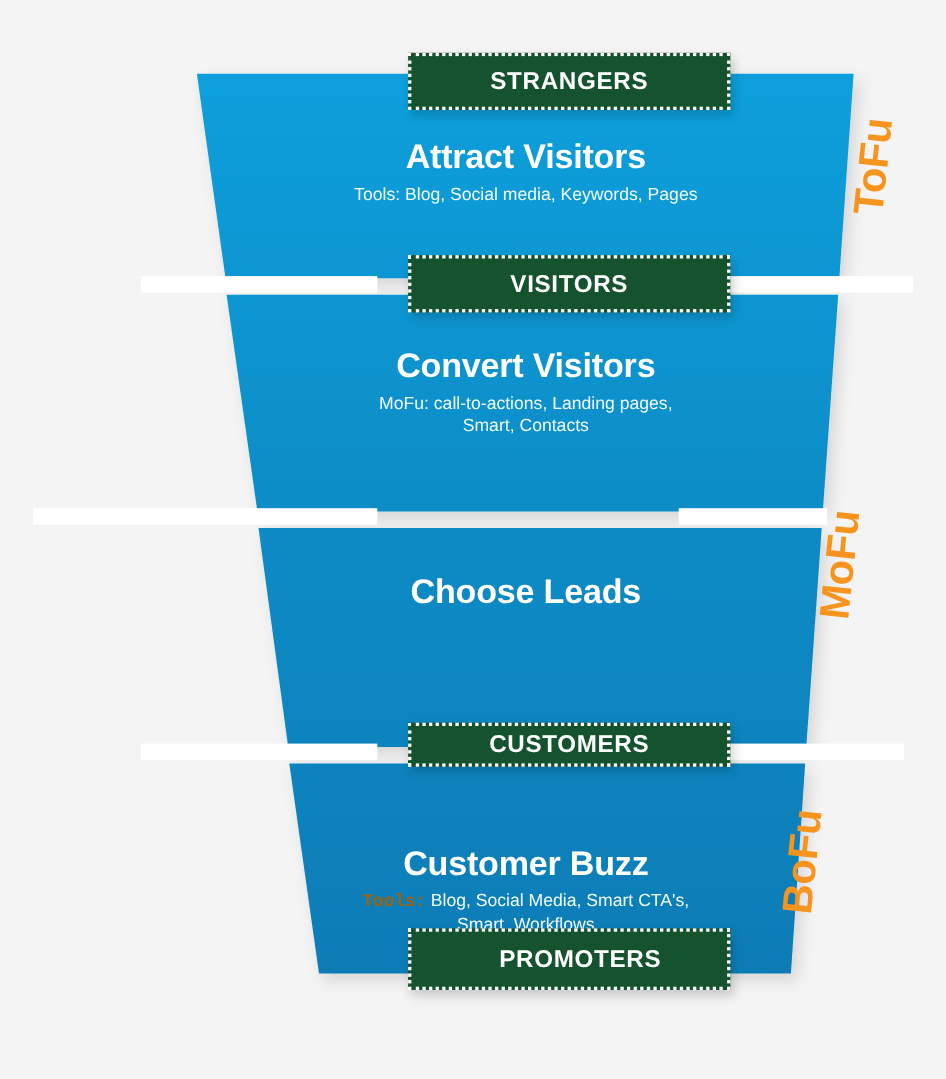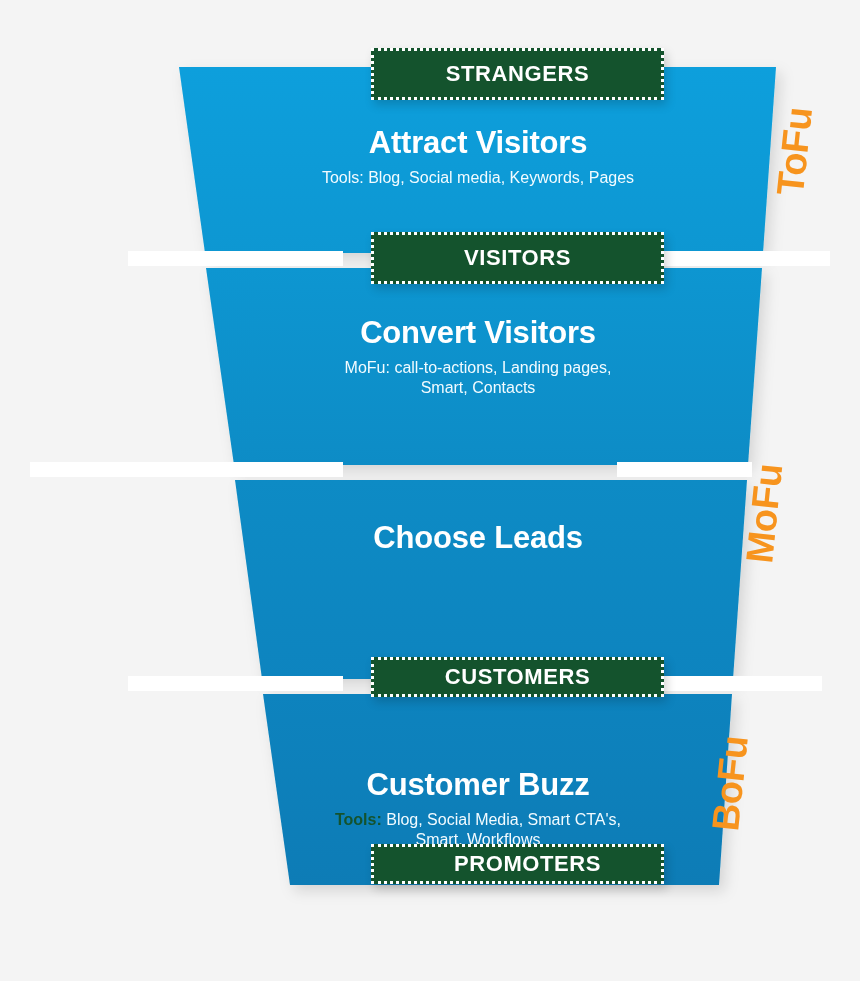--- a/index.html
+++ b/index.html
@@ -65,21 +65,22 @@
   }
   .stage-tools {
     font-size: 16px;
     font-weight: normal;
     line-height: 1.24;
     color: #f2fbff;
     margin: 7px 0 0 0;
   }
   .stage-tools b {
     font-weight: bold;
-    color: #14532d;
+    color: #a16207;
+    font-family: Liberation Mono, monospace;
   }
 
   
   .banner {
     position: absolute;
     background: #14532d;
     border: 3px dotted #ffffff;
     box-sizing: border-box;
     display: flex;
     align-items: center;
@@ -162,21 +163,21 @@
 
   <div class="banner" style="left:331px; top:232px; width:293px; height:52px;">
     <span class="banner-label">VISITORS</span>
   </div>
 
 
   <div class="banner" style="left:331px; top:657px; width:293px; height:40px;">
     <span class="banner-label">CUSTOMERS</span>
   </div>
 
-  <div class="banner" style="left:331px; top:844px; width:293px; height:40px;padding-left:20px;">
+  <div class="banner" style="left:331px; top:844px; width:293px; height:56px;padding-left:20px;">
     <span class="banner-label">PROMOTERS</span>
   </div>
 
   <div class="stage-text" style="top:126px;">
     <div class="stage-title">Attract Visitors</div>
     <div class="stage-tools">
       <div>Tools: Blog, Social media, Keywords, Pages</div>
     </div>
   </div>
 

